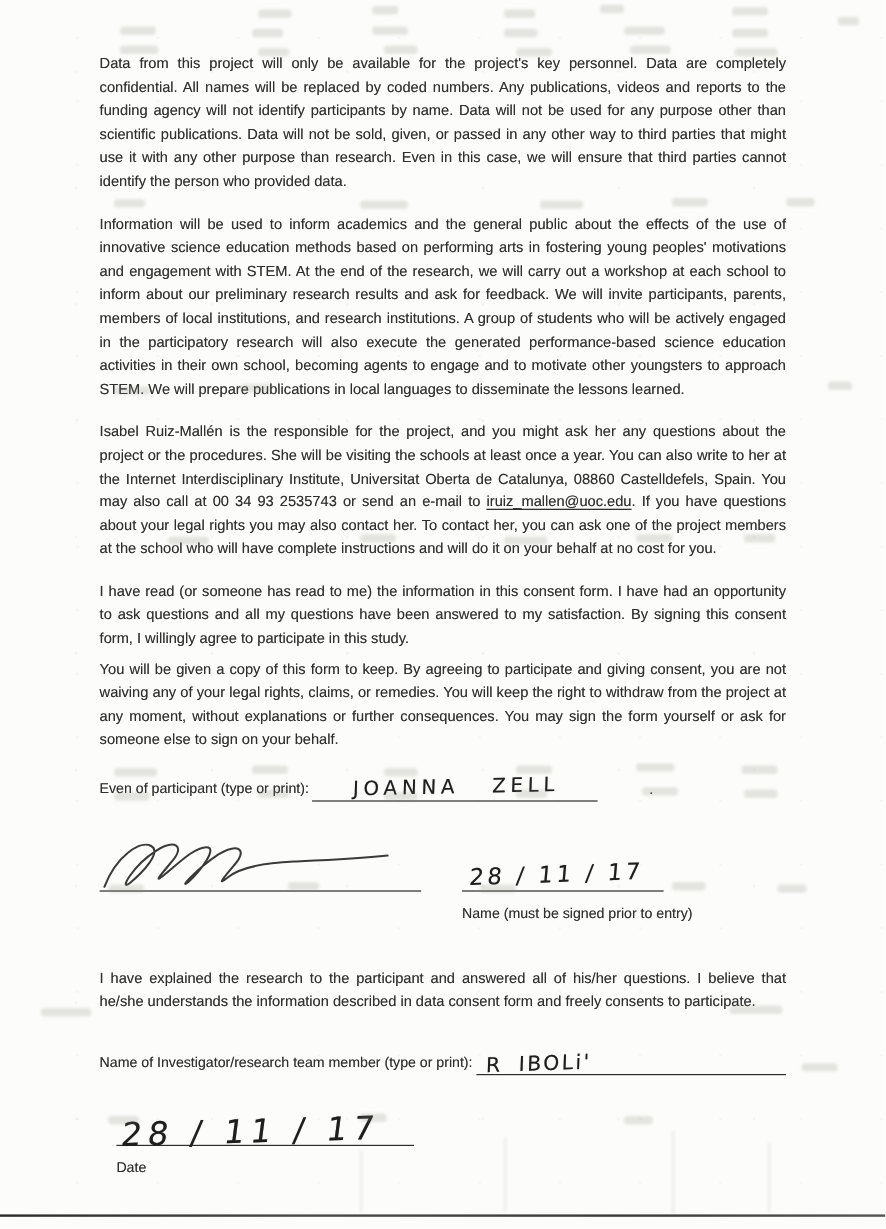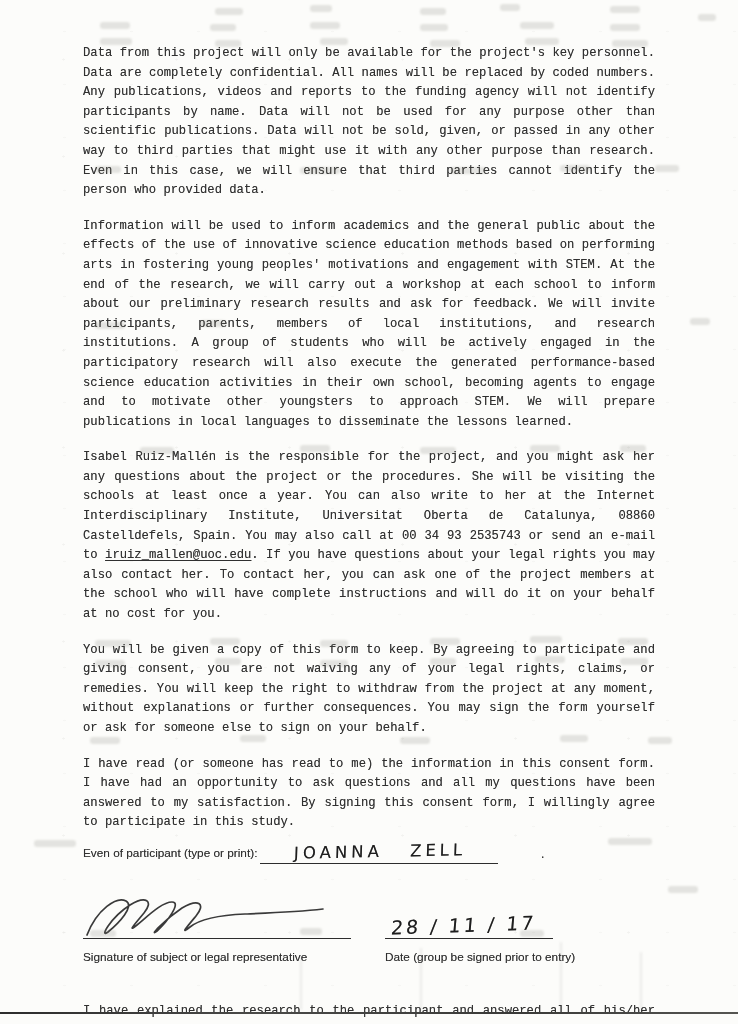--- a/index.html
+++ b/index.html
@@ -16,21 +16,21 @@
       radial-gradient(rgba(60,60,55,0.035) 1px, transparent 1.3px);
     background-size: 113px 97px, 67px 53px;
     background-position: 7px 11px, 31px 5px;
   }
   .doc {
     position:absolute; left:83px; top:44px; width:572px;
     color:#303030; font-size:12.2px; line-height:19.6px;
     text-align:justify;
     text-shadow:0 0 0.5px rgba(50,50,50,0.55);
   }
-  .doc p { margin:0 0 16px 0;font-family:Liberation Mono, monospace; }
+  .doc p { margin:0 0 16px 0; }
   .email {
     text-decoration:underline; text-underline-offset:2px;
     color:#303030; cursor:pointer;
   }
   
   .field-row { display:flex; align-items:flex-end; text-align:left; margin:4px 0 0 0; }
   .field-label { white-space:nowrap; font-size:11.8px; }
   .fill-line {
     flex:1; position:relative; height:24px;
     border-bottom:1.6px solid #2d2d2d; margin-left:3px;
@@ -100,67 +100,67 @@
 <div class="page">
 
   <main class="doc">
 
     <p>Data from this project will only be available for the project's key personnel. Data are completely confidential. All names will be replaced by coded numbers. Any publications, videos and reports to the funding agency will not identify participants by name. Data will not be used for any purpose other than scientific publications. Data will not be sold, given, or passed in any other way to third parties that might use it with any other purpose than research. Even in this case, we will ensure that third parties cannot identify the person who provided data.</p>
 
     <p>Information will be used to inform academics and the general public about the effects of the use of innovative science education methods based on performing arts in fostering young peoples' motivations and engagement with STEM. At the end of the research, we will carry out a workshop at each school to inform about our preliminary research results and ask for feedback. We will invite participants, parents, members of local institutions, and research institutions. A group of students who will be actively engaged in the participatory research will also execute the generated performance-based science education activities in their own school, becoming agents to engage and to motivate other youngsters to approach STEM. We will prepare publications in local languages to disseminate the lessons learned.</p>
 
     <p><span>Isabel Ruiz-Mallén is the responsible for the project, and you might ask her any questions about the project or the procedures. She will be visiting the schools at least once a year. You can also write to her at the Internet Interdisciplinary Institute, Universitat Oberta de Catalunya, 08860 Castelldefels, Spain. You may also call at 00 34 93 2535743 or send an e-mail to </span><span class="email">iruiz_mallen@uoc.edu</span><span>. If you have questions about your legal rights you may also contact her. To contact her, you can ask one of the project members at the school who will have complete instructions and will do it on your behalf at no cost for you.</span></p>
 
+    <p style="margin-bottom:6px">I have read (or someone has read to me) the information in this consent form. I have had an opportunity to ask questions and all my questions have been answered to my satisfaction. By signing this consent form, I willingly agree to participate in this study.</p>
+
     <p>You will be given a copy of this form to keep. By agreeing to participate and giving consent, you are not waiving any of your legal rights, claims, or remedies. You will keep the right to withdraw from the project at any moment, without explanations or further consequences. You may sign the form yourself or ask for someone else to sign on your behalf.</p>
-
-    <p style="margin-bottom:6px">I have read (or someone has read to me) the information in this consent form. I have had an opportunity to ask questions and all my questions have been answered to my satisfaction. By signing this consent form, I willingly agree to participate in this study.</p>
 
     <div class="field-row">
       <span class="field-label">Even of participant (type or print):</span>
       <span class="fill-line short">
         <span class="hand hand-name">JOANNA ZELL</span>
       </span>
     </div>
 
     <div class="sig-block">
       <div class="sig-col">
         <div class="draw">
           <svg width="250" height="50" viewBox="0 0 250 50">
             <path d="M4,42 C14,16 34,3 43,8 C52,13 36,30 25,39 C16,46 27,25 47,12 C63,2 71,8 61,20
                      C51,32 44,40 54,32 C65,23 79,9 89,9 C99,9 84,29 74,38 C65,45 81,27 99,15
                      C116,5 123,11 113,23 C103,35 97,42 107,34 C117,26 138,22 162,21 C186,20 214,19 240,16"></path>
           </svg>
         </div>
         <div class="rule"></div>
-        <div class="sig-caption">Signature of subject or legal representative</div>
       </div>
       <div class="date-col">
         <div class="draw">
           <span class="hand hand-date">28 / 11 / 17</span>
         </div>
         <div class="rule"></div>
-        <div class="sig-caption">Date (group be signed prior to entry)</div>
+        <div class="sig-caption">Name (must be signed prior to entry)</div>
       </div>
     </div>
 
     <p class="inv-para">I have explained the research to the participant and answered all of his/her questions. I believe that he/she understands the information described in data consent form and freely consents to participate.</p>
 
     <div class="field-row inv-name-row">
       <span class="field-label">Name of Investigator/research team member (type or print):</span>
       <span class="fill-line">
         <span class="hand hand-name-inv">R IBOLi'</span>
       </span>
     </div>
 
     <div class="sig-block2">
       <div class="date-col2">
         <div class="draw">
           <span class="hand hand-date-big">28 / 11 / 17</span>
         </div>
         <div class="rule"></div>
+        <div class="sig-caption">Date</div>
       </div>
     </div>
 
   </main>
 
   <div class="scan-edge"></div>
 <div class="ghost" style="left: 215px; top: 8px; width: 28px;"></div>
     <div class="ghost" style="left: 310px; top: 5px; width: 22px;"></div>
     <div class="ghost" style="left: 420px; top: 8px; width: 26px;"></div>
     <div class="ghost" style="left: 500px; top: 4px; width: 20px;"></div>

